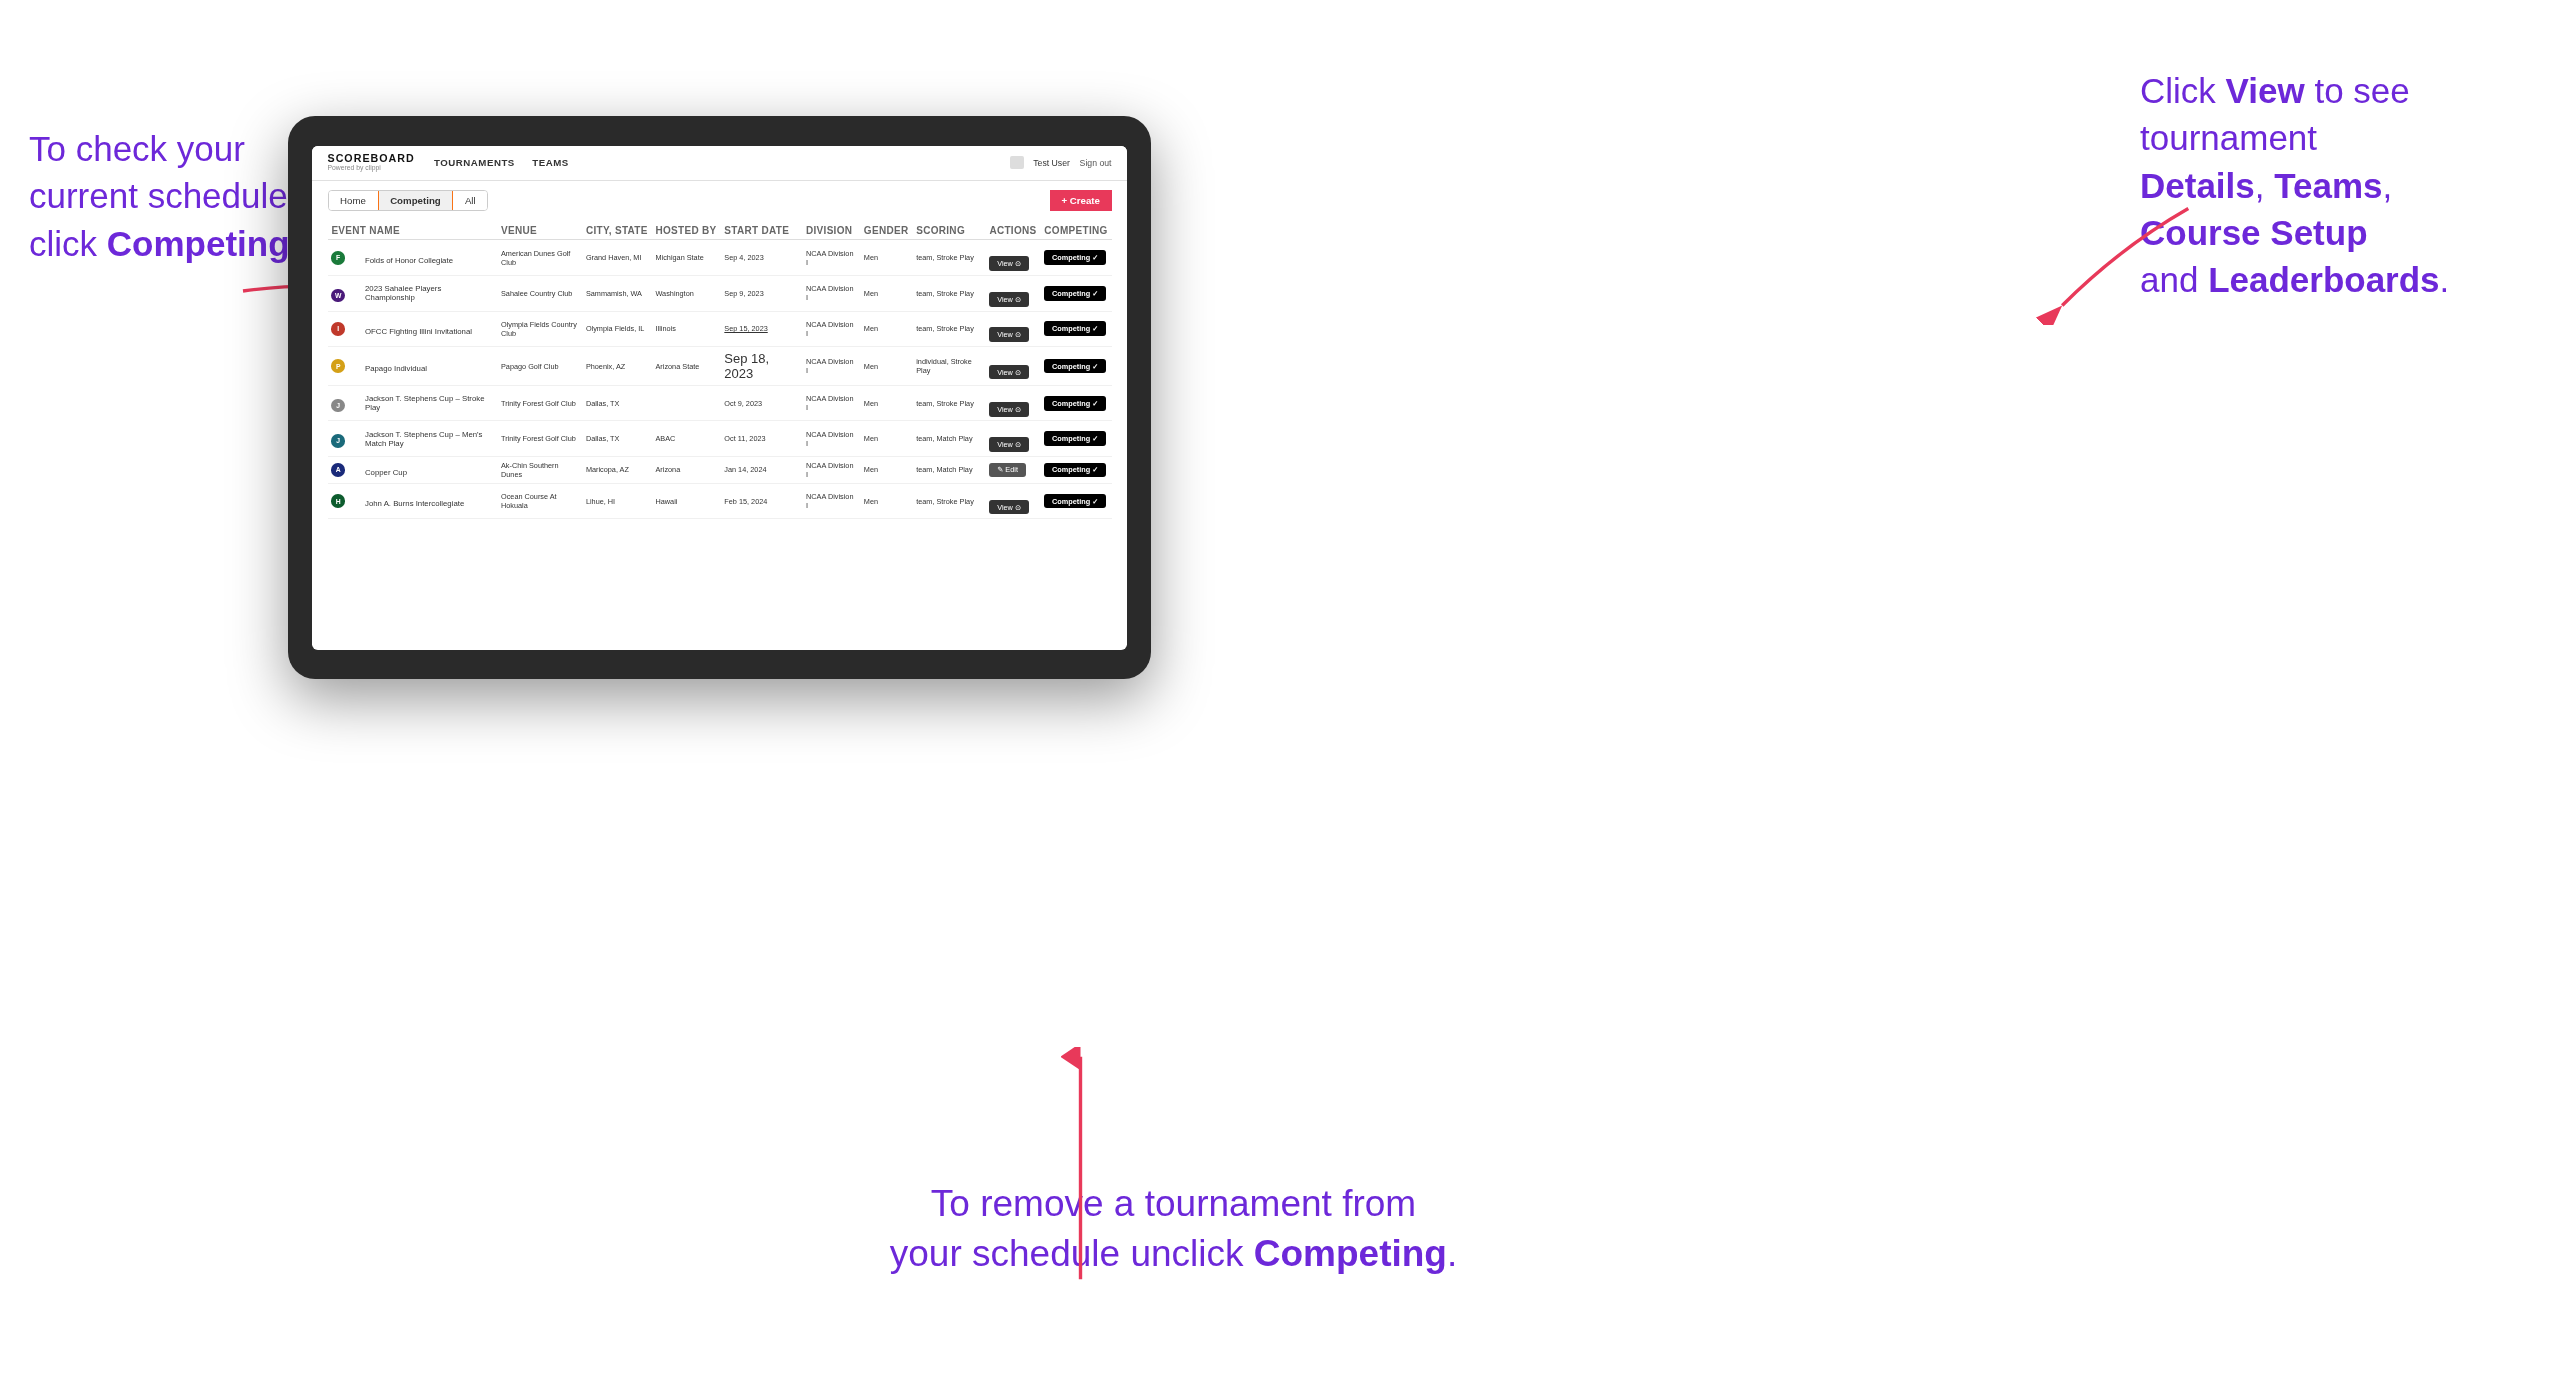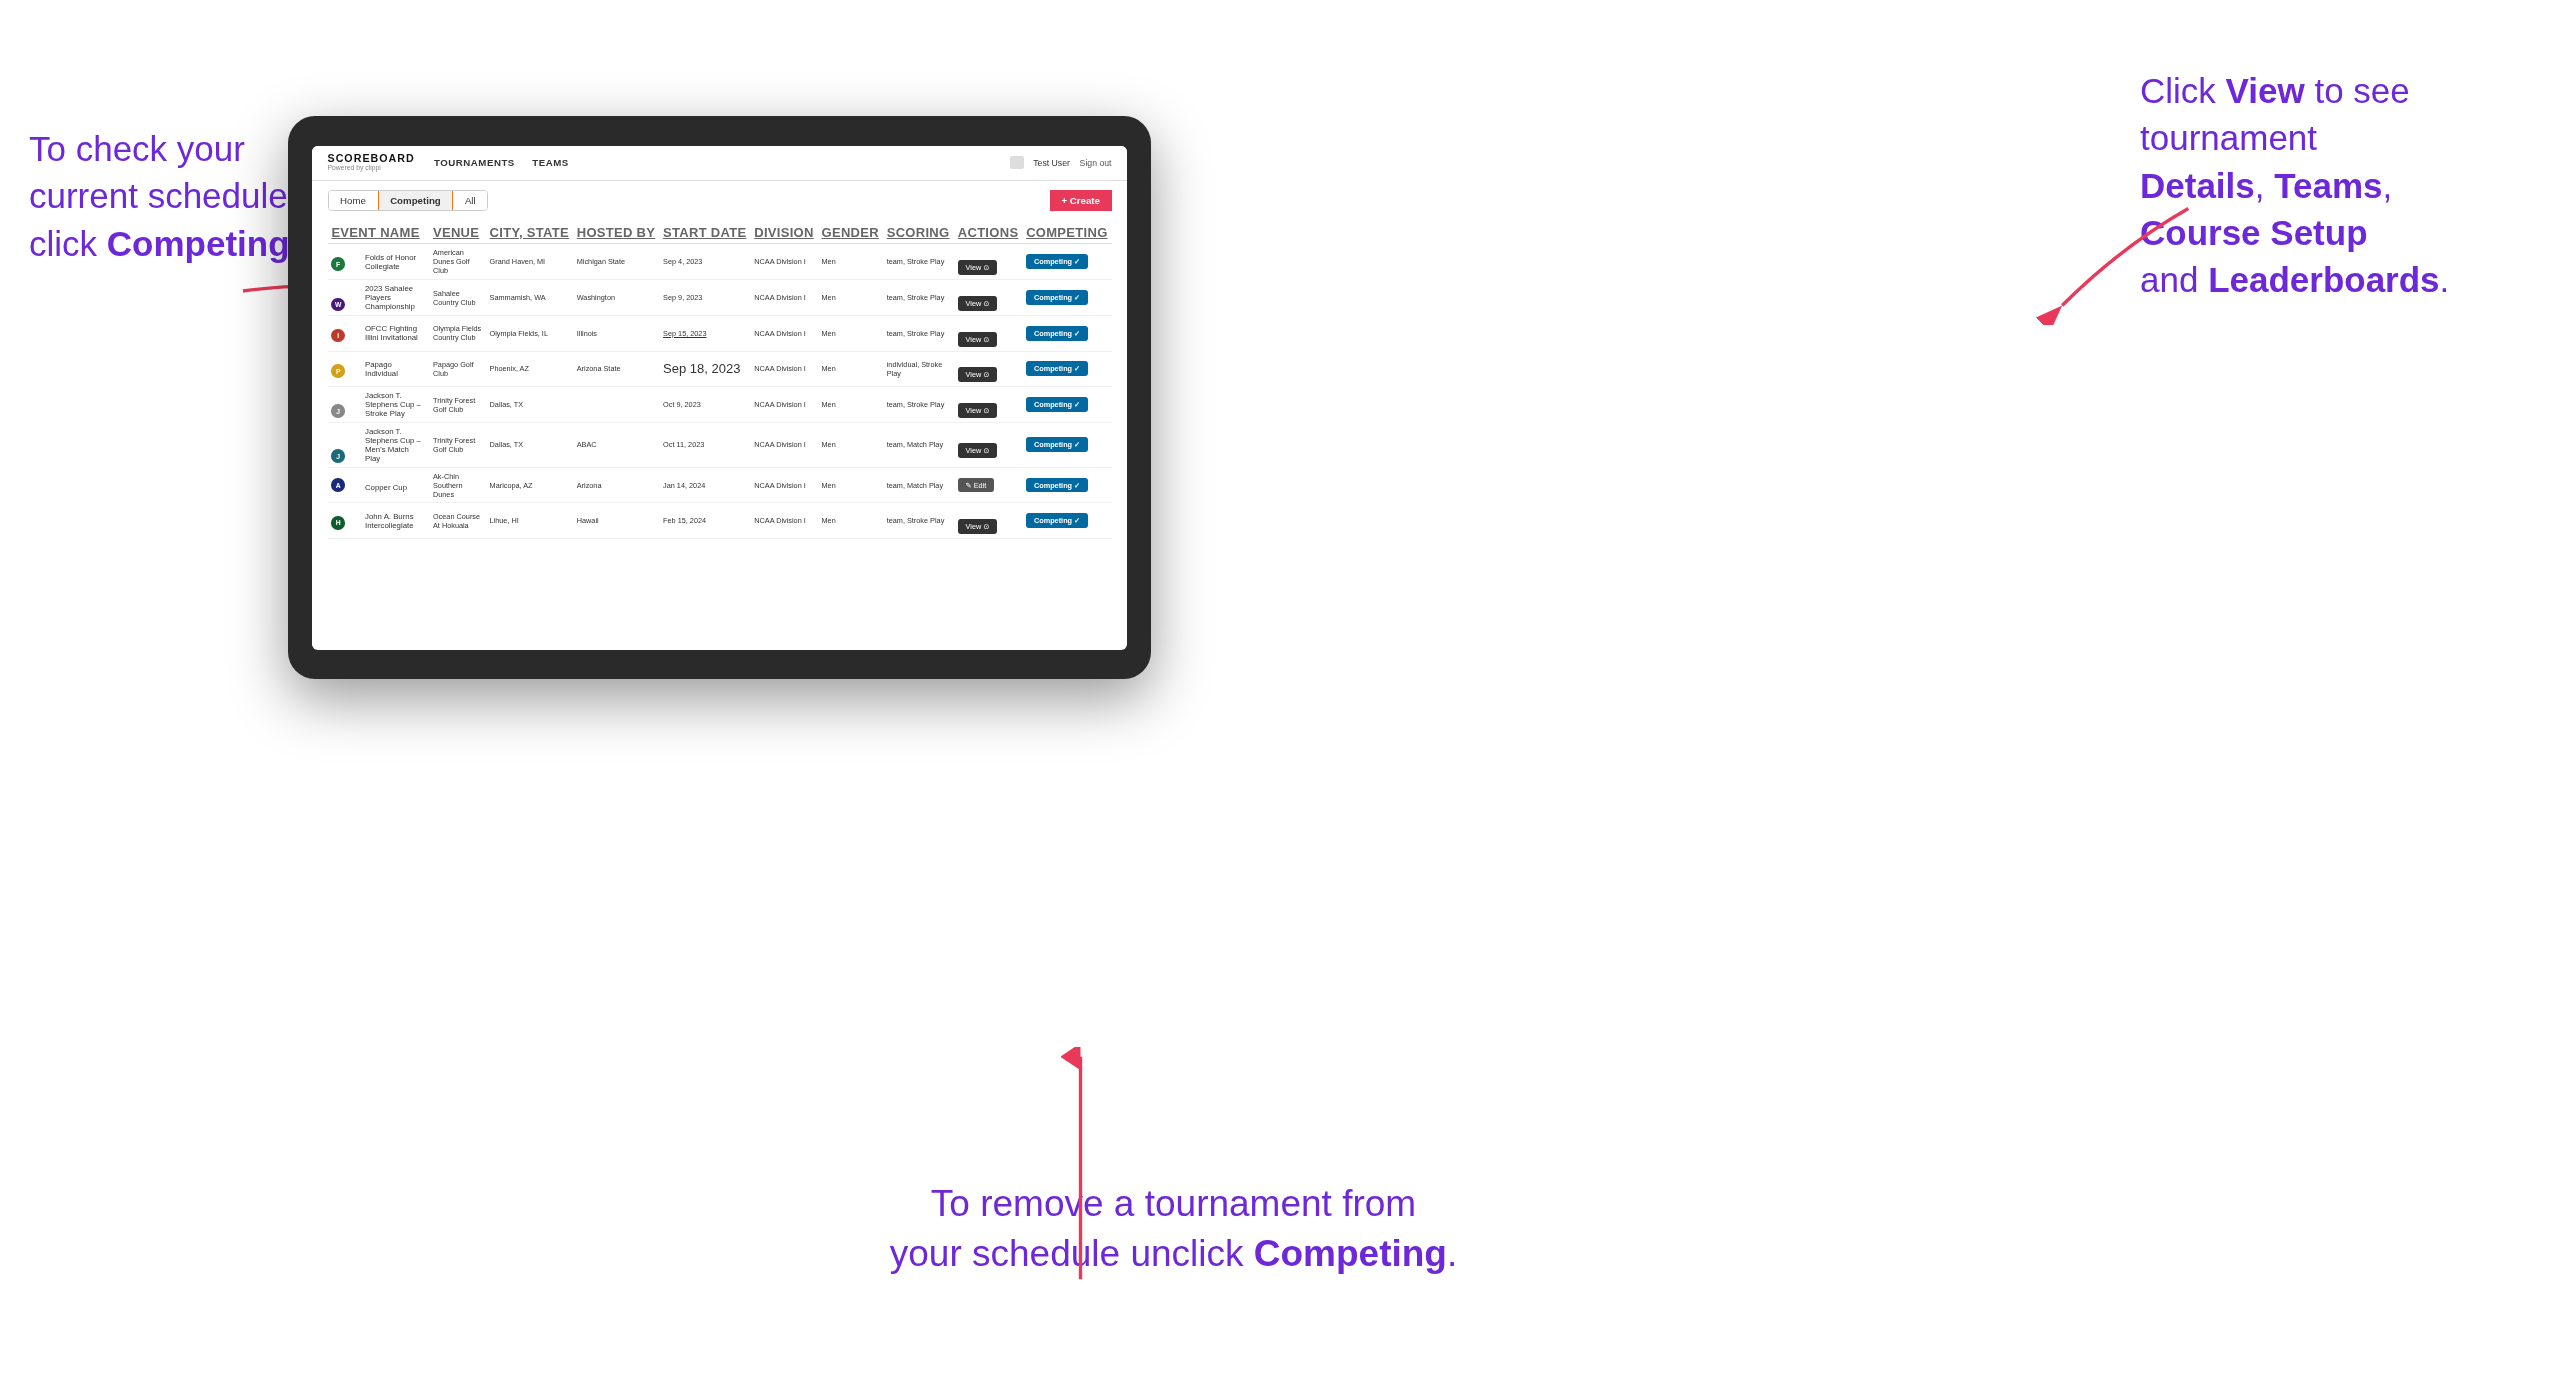--- a/index.html
+++ b/index.html
@@ -174,27 +174,26 @@
       width: 100%;
       border-collapse: collapse;
       font-size: 7.8px;
     }
     thead tr {
       border-bottom: 1px solid #ddd;
     }
     th {
       text-align: left;
       padding: 3.9px 3.9px;
-      font-size: 13px;
+      font-size: 10px;
       font-weight: 700;
       color: #666;
       text-transform: uppercase;
       letter-spacing: 0.3px;
       white-space: nowrap;
-      text-decoration: underline;
     }
     td {
       padding: 3.9px 3.9px;
       font-size: 7.8px;
       color: #333;
       vertical-align: middle;
       border-bottom: 1px solid #f0f0f0;
     }
     .event-name-cell {
       display: flex;
@@ -244,21 +243,21 @@
       border-radius: 2.9px;
       padding: 2.9px 7.8px;
       font-size: 7.3px;
       cursor: pointer;
       display: flex;
       align-items: center;
       gap: 2.9px;
       white-space: nowrap;
     }
     .btn-competing {
-      background: #0369a1;
+      background: #000000;
       color: #fff;
       border: none;
       border-radius: 2.9px;
       padding: 2.9px 7.8px;
       font-size: 7.3px;
       cursor: pointer;
       display: flex;
       align-items: center;
       gap: 2.9px;
       white-space: nowrap;

